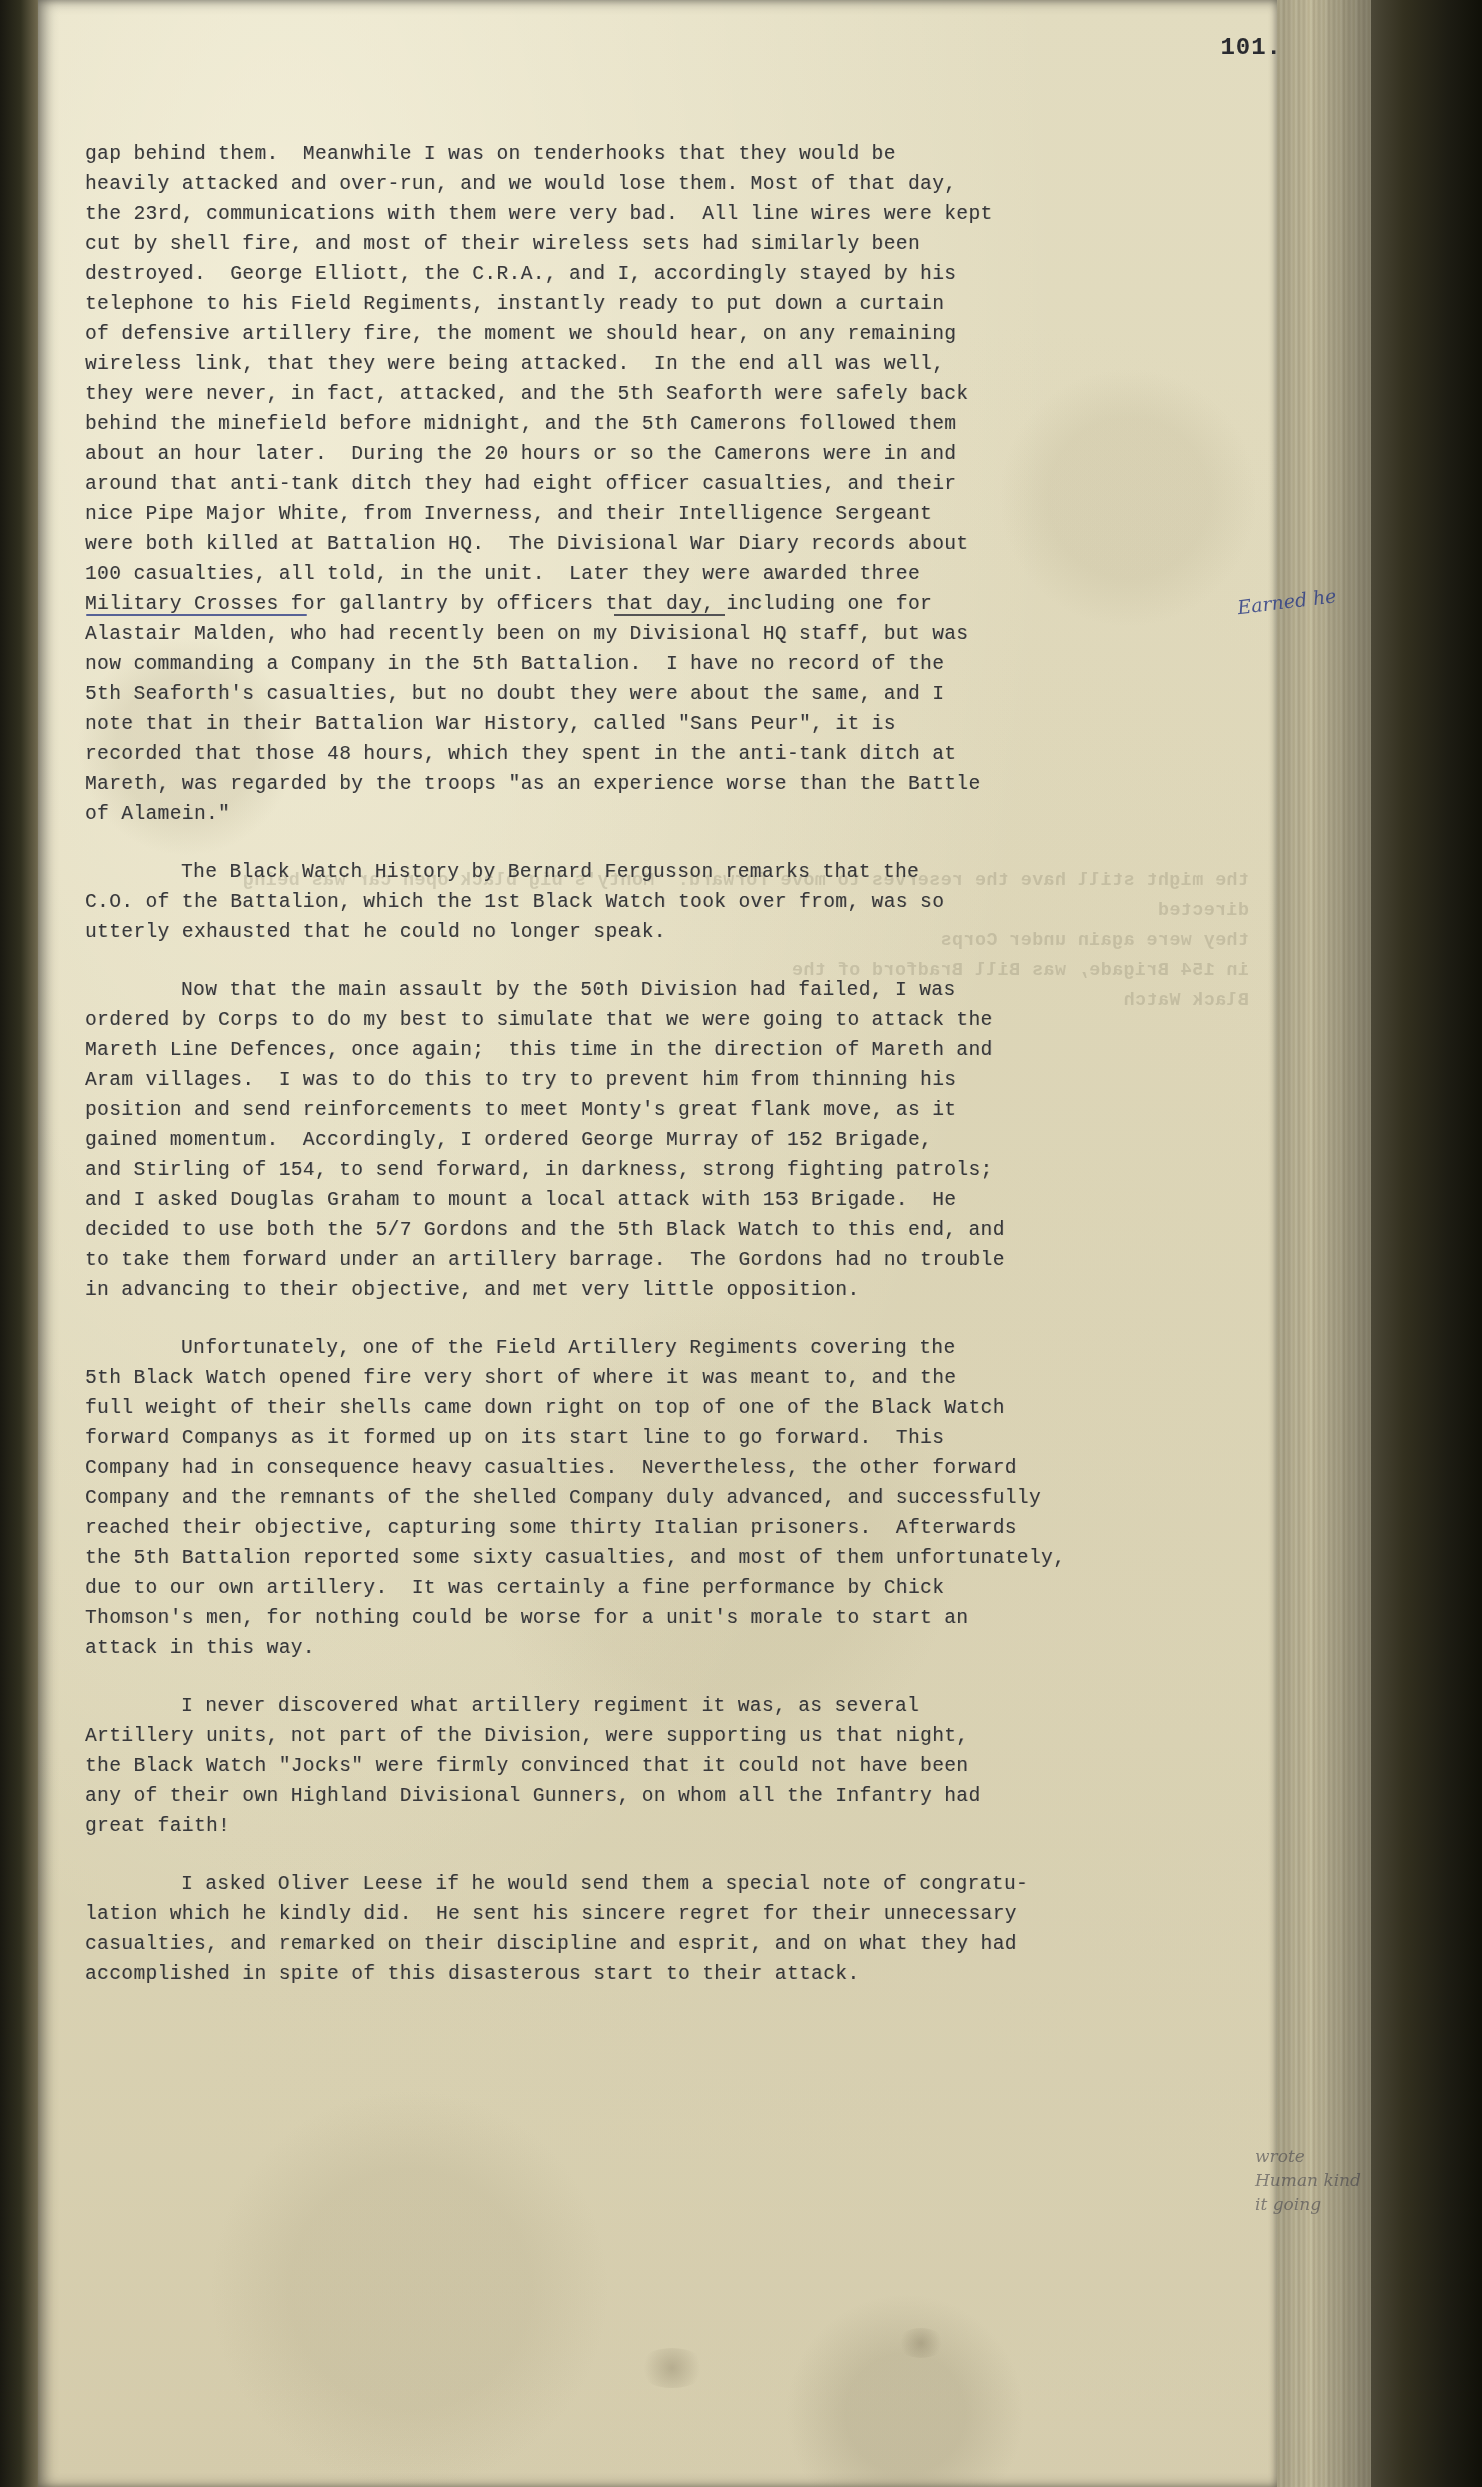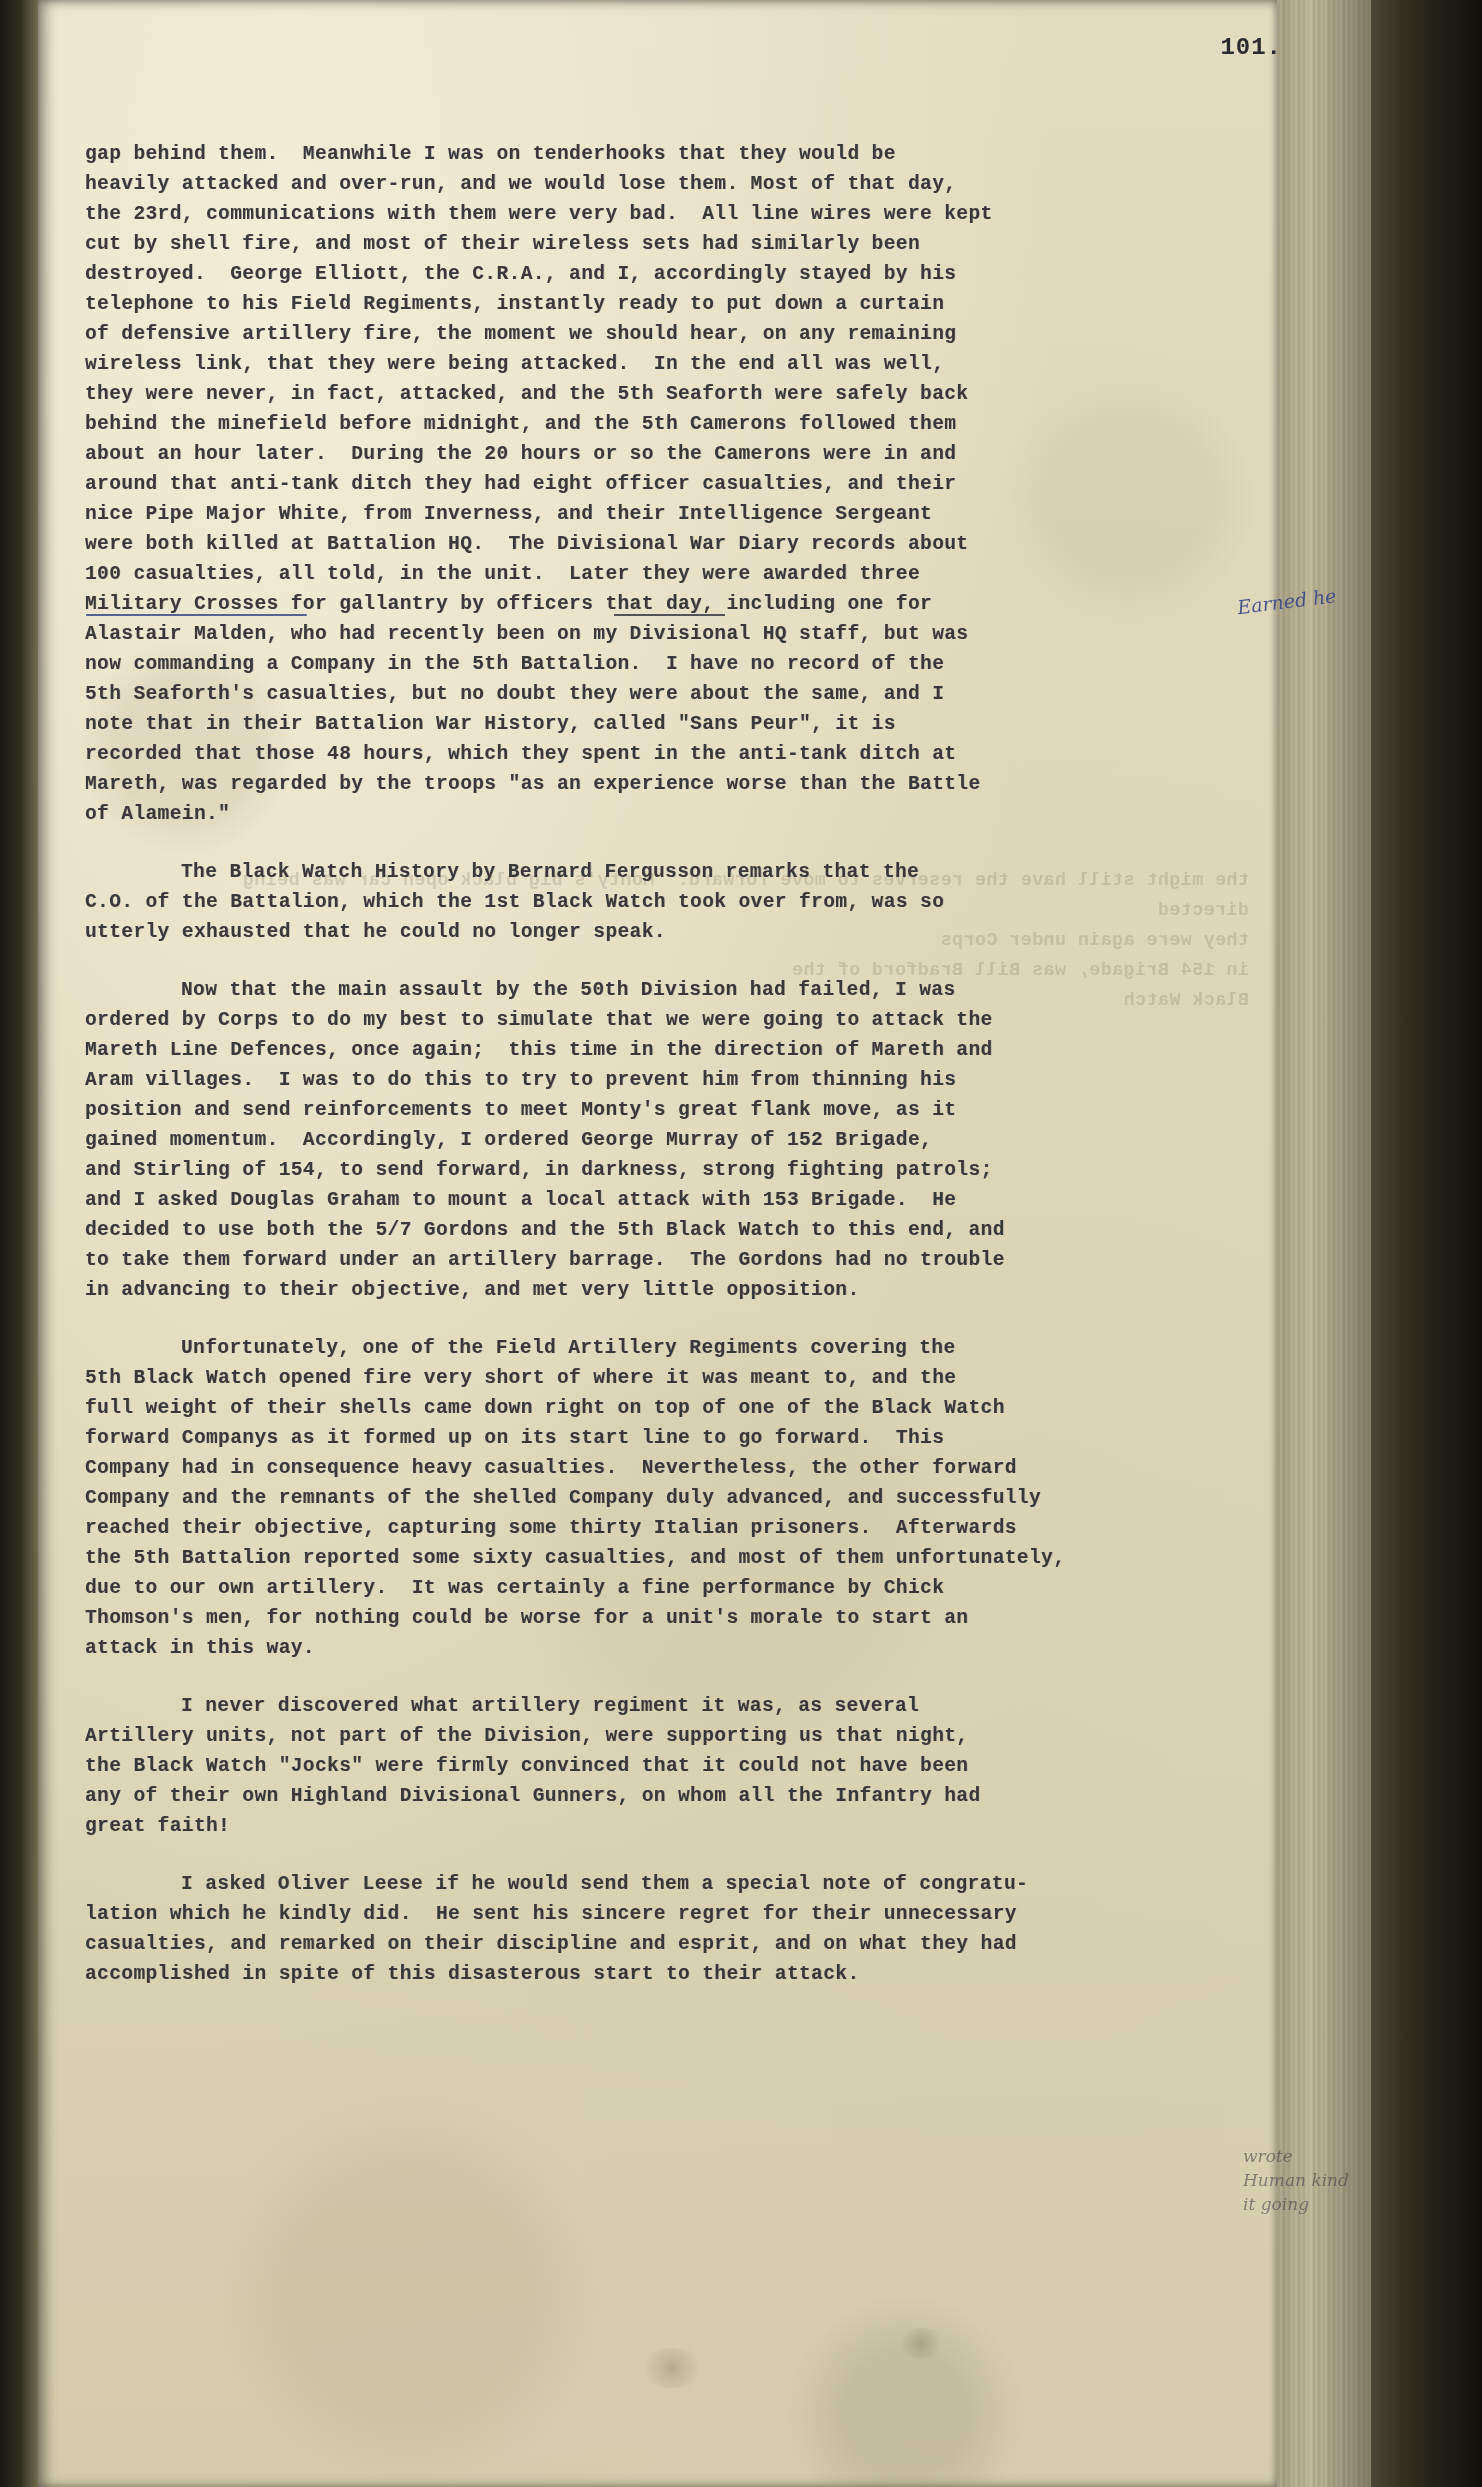--- a/index.html
+++ b/index.html
@@ -80,21 +80,21 @@
   
   .typed {
     position: absolute;
     left: 85px;
     top: 139px;
     width: 1229px;
     color: #2a2b30;
     font-size: 19.5px;
     line-height: 30px;
     letter-spacing: 0.4px;
-    font-weight: 700;
+    font-weight: 400;
     text-shadow: 0.6px 0.3px 0 rgba(60,60,70,0.30);
     opacity: 0.92;
   }
   .typed p {
     margin: 0 0 28px 0;
     white-space: pre-wrap;
   }
   .typed p.indent { text-indent: 96px; }
   .page-number {
     position: absolute;
@@ -244,19 +244,19 @@
 lation which he kindly did.  He sent his sincere regret for their unnecessary
 casualties, and remarked on their discipline and esprit, and on what they had
 accomplished in spite of this disasterous start to their attack.</p>
   </div>
 
   <div class="pen-underline" style="left:86px; top:614px; width:221px;"></div>
   <div class="ink-underline" style="left:614px; top:614px; width:111px;"></div>
 
   <div class="marginalia" style="right:127px; top:589px; width:119px;">Earned
 he</div>
-  <div class="marg2" style="right:131px; top:2144px; width:109px;">wrote
+  <div class="marg2" style="right:119px; top:2144px; width:109px;">wrote
 Human
 kind
 it
 going</div>
 </div>
 
 
 </body></html>

